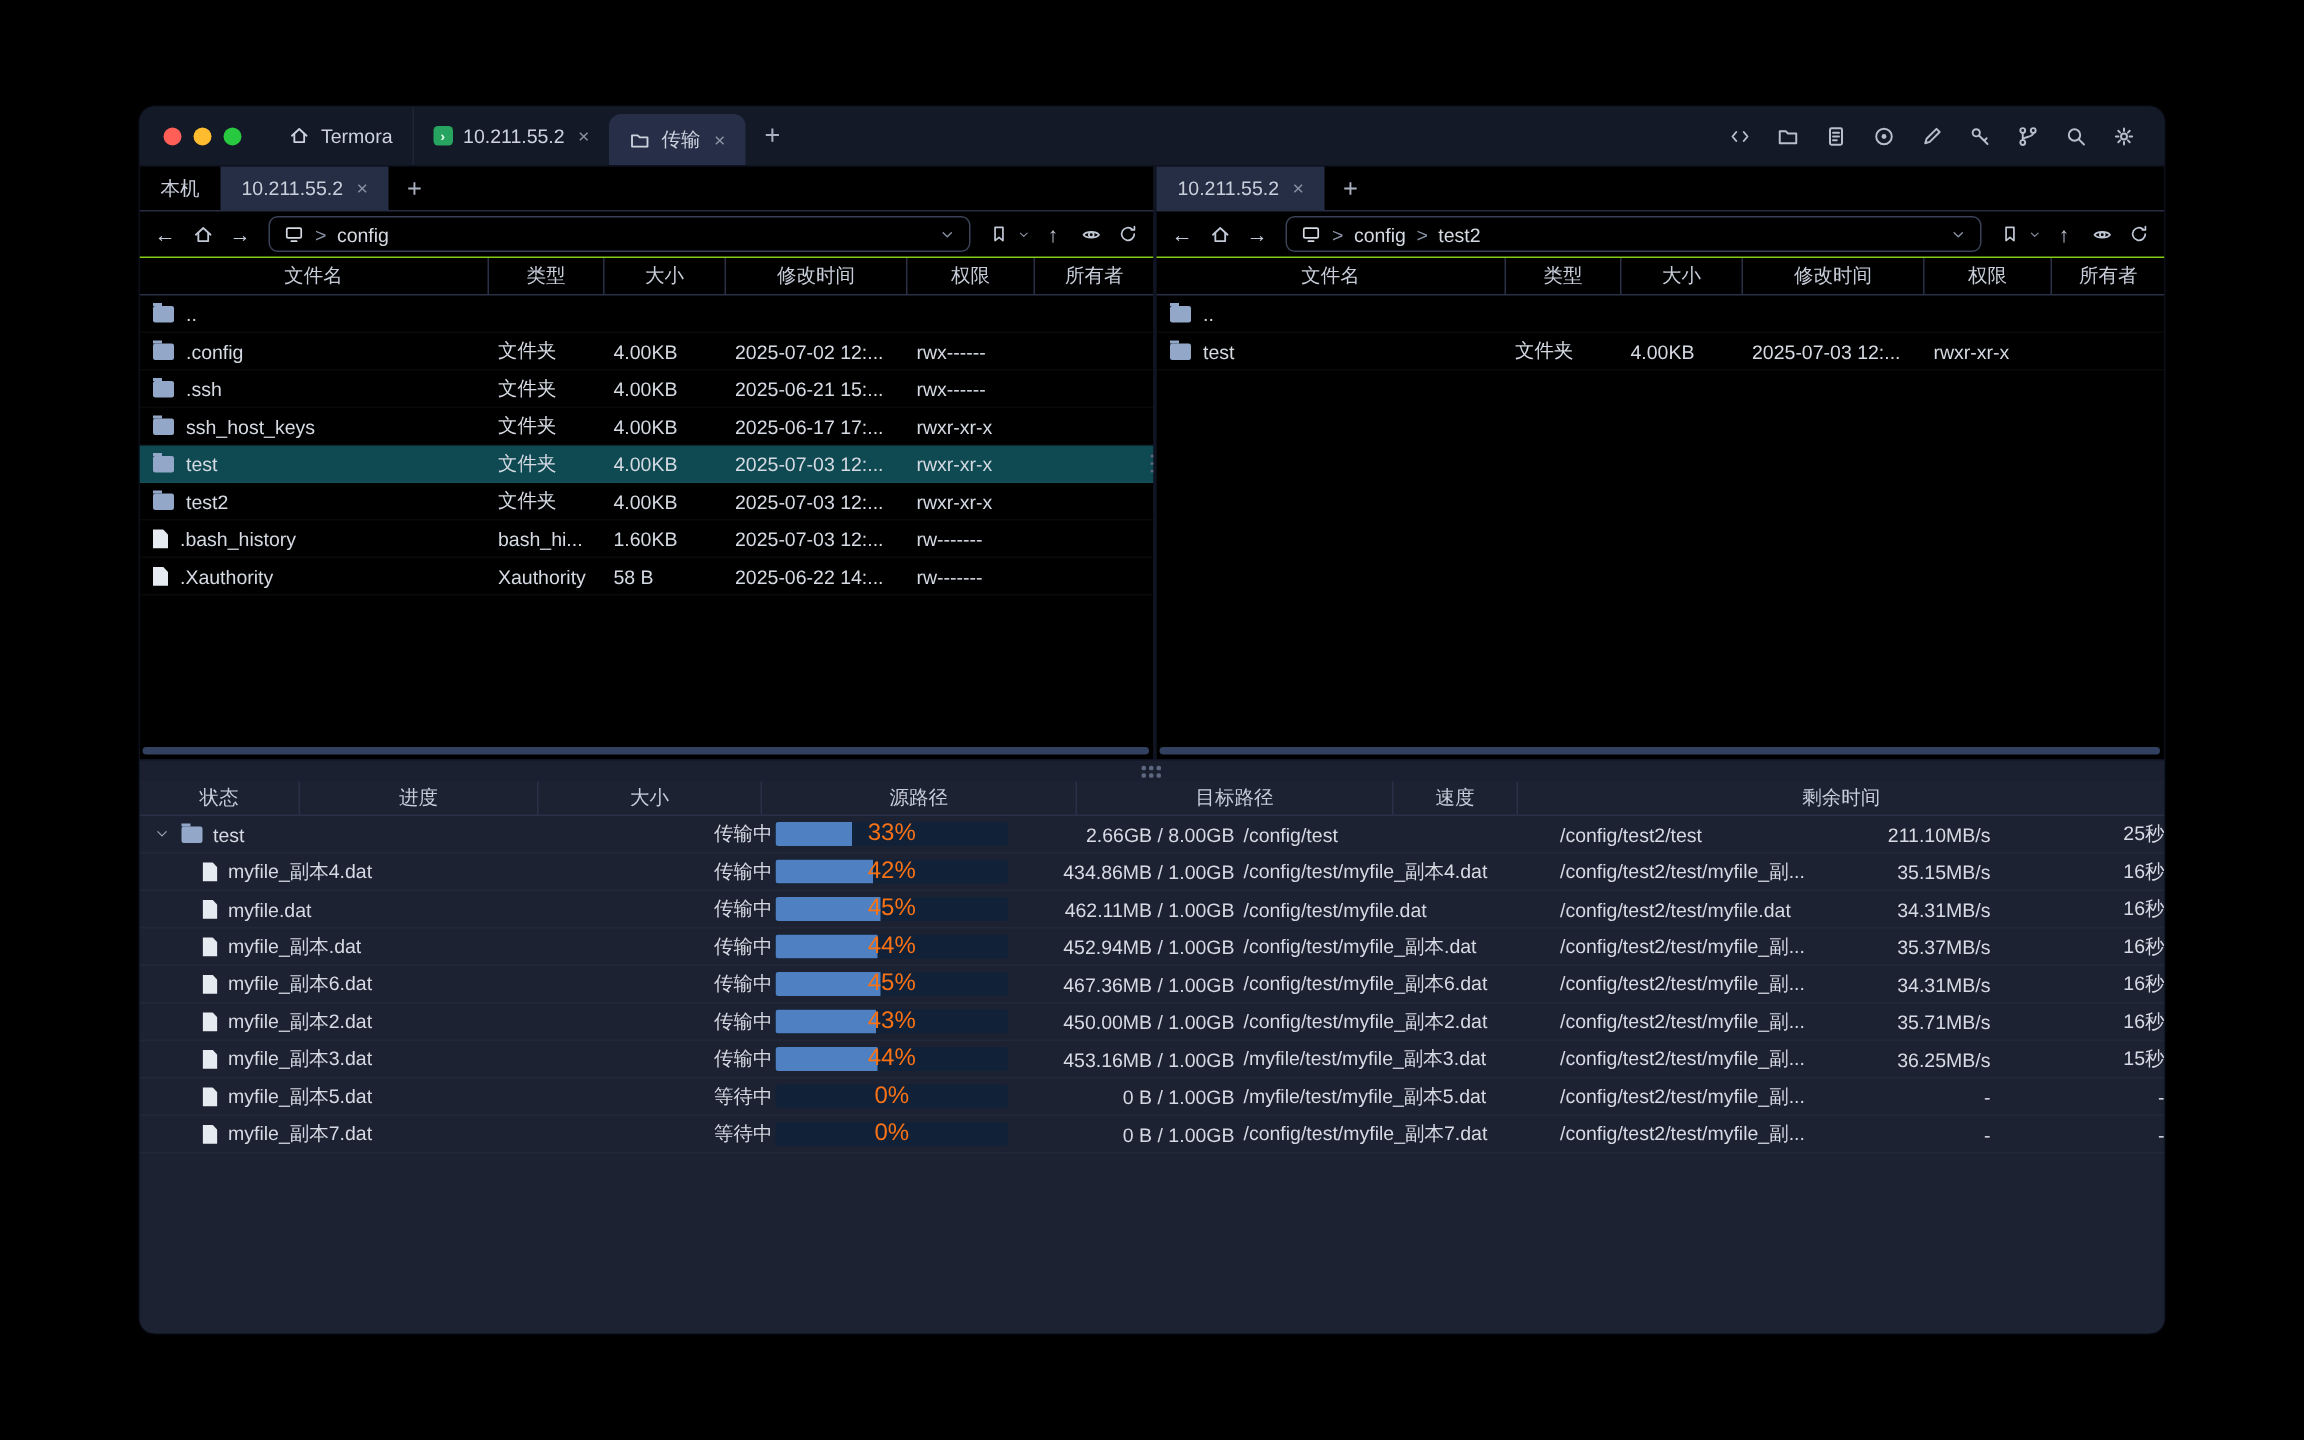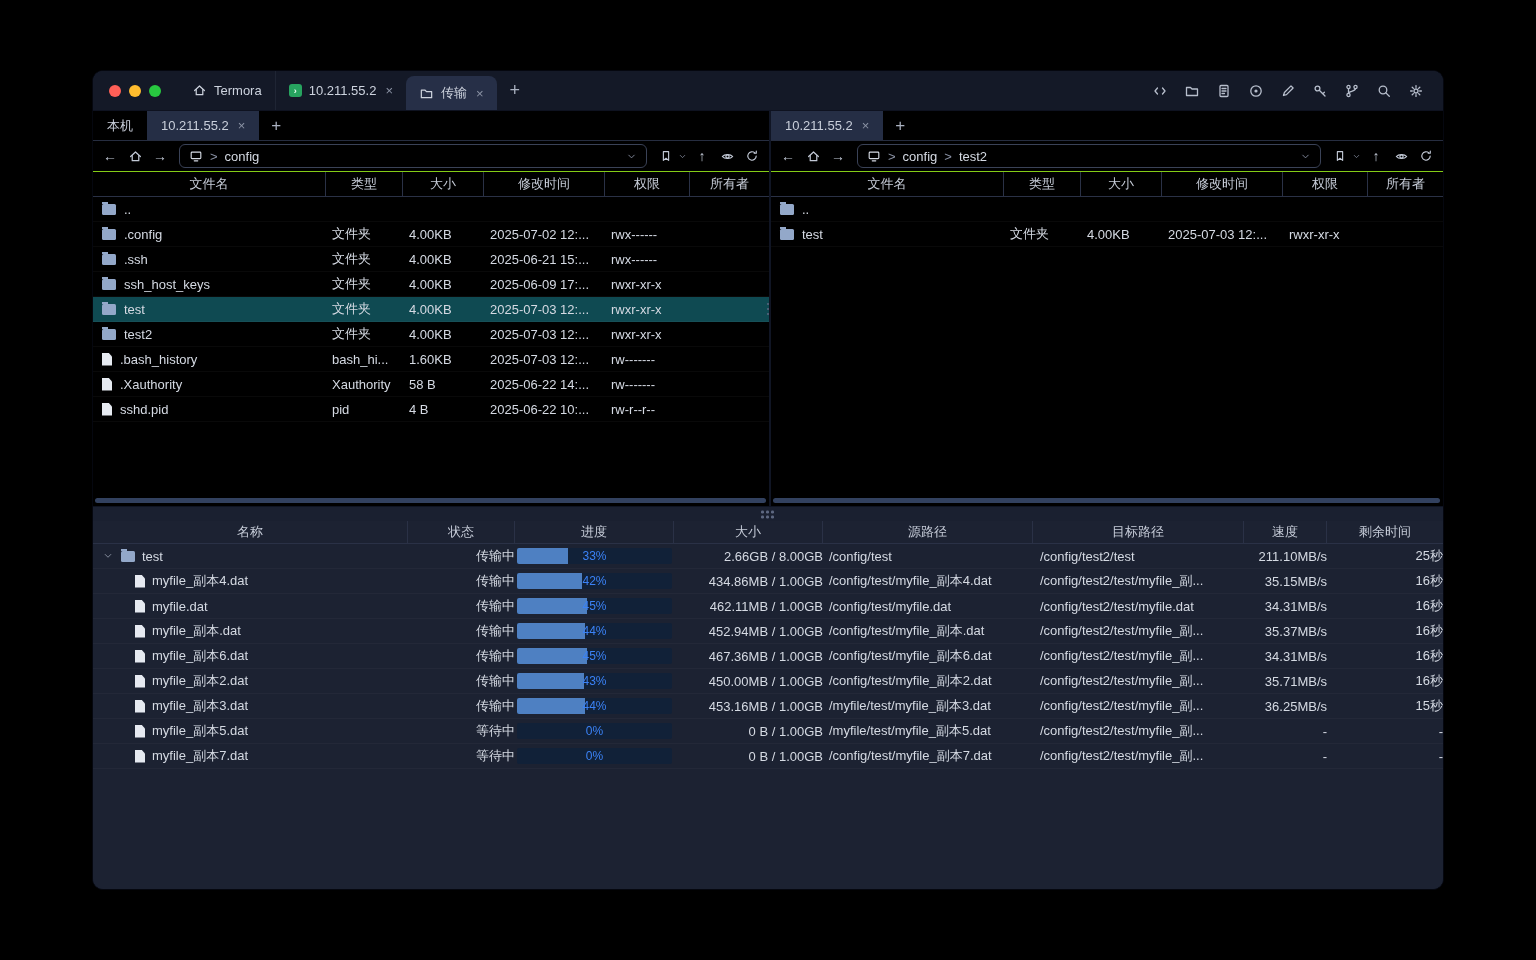--- a/index.html
+++ b/index.html
@@ -64,21 +64,21 @@
 .trr{display:flex;align-items:center;height:25px;border-bottom:1px solid rgba(255,255,255,.03)}
 .tc{white-space:nowrap;overflow:hidden}
 .center{text-align:right}
 .tn{width:315px;display:flex;align-items:center;gap:7px;padding-left:8px}
 .trr.child .tn{padding-left:42px}
 .ts{width:107px}.tp{width:159px;display:flex;align-items:center;padding:0 2px}
 .tz{width:149px}.t1{width:210px;padding-left:6px}.t2{width:211px;padding-left:7px}.tv{width:83px}.te{flex:1}
 .exp{width:13px;height:13px;display:flex;align-items:center;justify-content:center;color:#9aa2b2;flex:0 0 auto}
 .pbar{position:relative;flex:1;height:16px;background:#112138;border-radius:2px;overflow:hidden}
 .pfill{position:absolute;left:0;top:0;bottom:0;background:var(--progress,#4e80c2)}
-.plabel{position:absolute;inset:0;display:flex;align-items:center;justify-content:center;font-size:12px;color:#3b82f6}
+.plabel{position:absolute;inset:0;display:flex;align-items:center;justify-content:center;font-size:16px;color:#f97316}
 </style>
 </head>
 <body>
 
 <div class="window">
 
   <div class="titlebar">
     <div class="lights">
       <span class="light l-red"></span>
       <span class="light l-yellow"></span>
@@ -270,21 +270,21 @@
           <span class="fc cp">rwx------</span>
           <span class="fc co"></span>
         </div>
         <div class="fr">
           <span class="fc cn">
               <span class="fic"></span>
               <span>ssh_host_keys</span>
             </span>
           <span class="fc ct">文件夹</span>
           <span class="fc cs">4.00KB</span>
-          <span class="fc cm">2025-06-09 17:...</span>
+          <span class="fc cm">2025-06-17 17:...</span>
           <span class="fc cp">rwxr-xr-x</span>
           <span class="fc co"></span>
         </div>
         <div class="fr selected">
           <span class="fc cn">
               <span class="fic"></span>
               <span>test</span>
             </span>
           <span class="fc ct">文件夹</span>
           <span class="fc cs">4.00KB</span>
@@ -316,31 +316,20 @@
         </div>
         <div class="fr">
           <span class="fc cn">
               <span class="dic"></span>
               <span>.Xauthority</span>
             </span>
           <span class="fc ct">Xauthority</span>
           <span class="fc cs">58 B</span>
           <span class="fc cm">2025-06-22 14:...</span>
           <span class="fc cp">rw-------</span>
-          <span class="fc co"></span>
-        </div>
-        <div class="fr">
-          <span class="fc cn">
-              <span class="dic"></span>
-              <span>sshd.pid</span>
-            </span>
-          <span class="fc ct">pid</span>
-          <span class="fc cs">4 B</span>
-          <span class="fc cm">2025-06-22 10:...</span>
-          <span class="fc cp">rw-r--r--</span>
           <span class="fc co"></span>
         </div>
       </div>
       <span class="thumb"></span>
     </section>
 
     <div class="vdiv">
         <span class="grip">
           <i></i>
         </span>
@@ -441,21 +430,20 @@
   </div>
 
   <div class="hsplit">
       <span class="grip">
         <i></i>
       </span>
     </div>
 
   <div class="transfers">
     <div class="thead">
-      <span class="hc tn" style="justify-content:center;padding-left:0">名称</span>
       <span class="hc ts">状态</span>
       <span class="hc tp" style="justify-content:center;padding:0">进度</span>
       <span class="hc tz">大小</span>
       <span class="hc t1" style="justify-content:center;padding-left:0">源路径</span>
       <span class="hc t2" style="justify-content:center;padding-left:0">目标路径</span>
       <span class="hc tv">速度</span>
       <span class="hc te">剩余时间</span>
     </div>
     <div class="trows">
 

